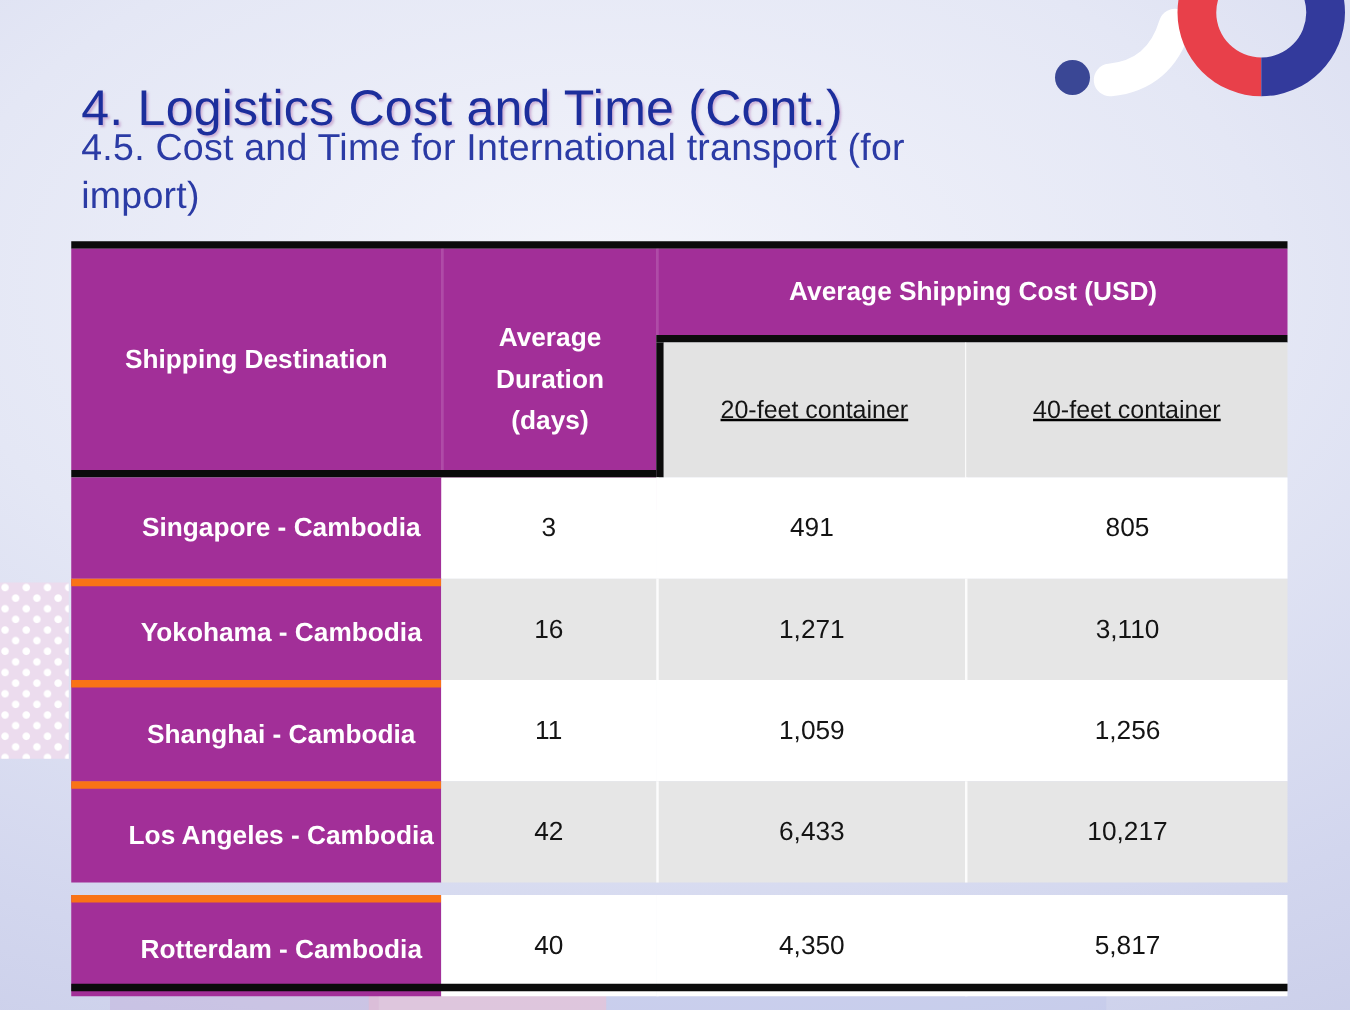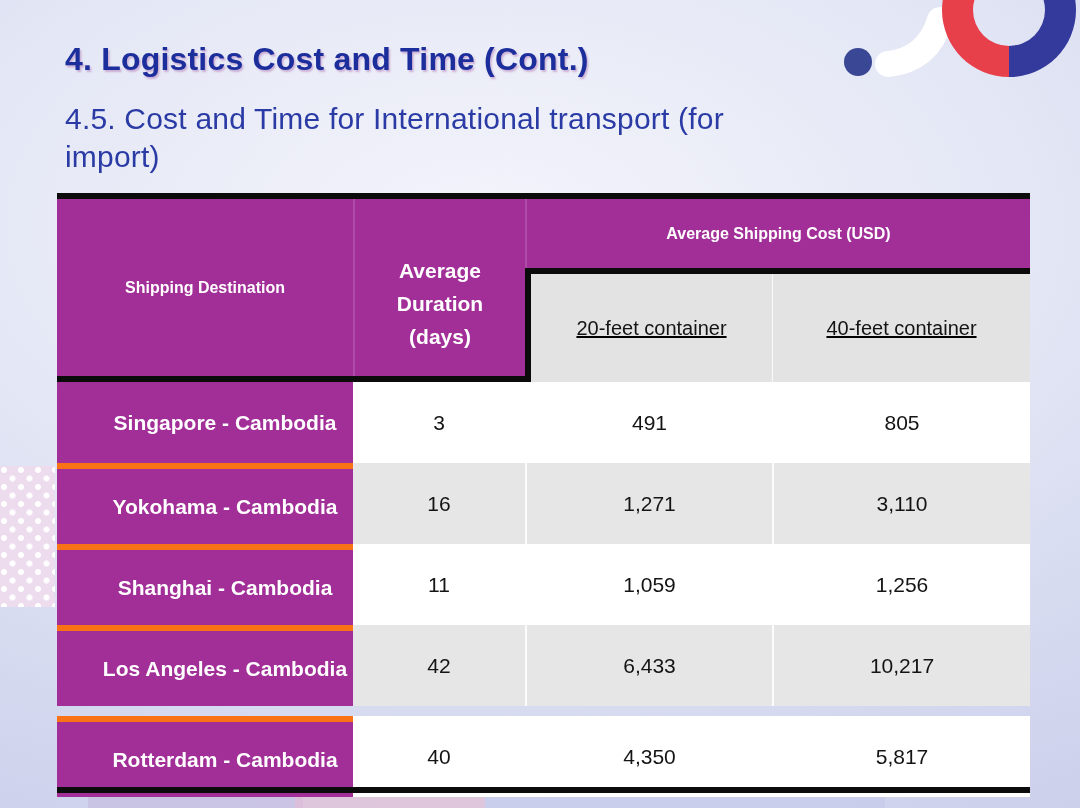--- a/index.html
+++ b/index.html
@@ -6,22 +6,22 @@
   html, body { margin: 0; padding: 0; }
   body {
     width: 1080px; height: 808px; overflow: hidden; position: relative;
     font-family: "Liberation Sans", sans-serif;
     background: radial-gradient(ellipse 130% 100% at 45% 28%,
       #f3f4fb 0%, #e4e7f5 38%, #d2d6ee 70%, #c4c8e6 100%);
   }
 
   
   .slide-title {
-    position: absolute; left: 65px; top: 20px;
-    font-size: 32px; font-weight: bold; color: #1C2E9C;
+    position: absolute; left: 65px; top: 38px;
+    font-size: 40px; font-weight: normal; color: #1C2E9C;
     letter-spacing: 0.2px;
     text-shadow: 1.5px 1.5px 2px rgba(150, 60, 150, 0.35);
     white-space: nowrap;
   }
   .slide-subtitle {
     position: absolute; left: 65px; top: 100px;
     font-size: 30px; font-weight: 400; color: #2B3BA5;
     line-height: 38px; letter-spacing: 0.2px;
   }
   .slide-subtitle span { display: block; }
@@ -52,21 +52,21 @@
   .tb-undercost  { left: 468px; top: 75px;  width: 505px; height: 6px; }
   .tb-vert       { left: 468px; top: 81px;  width: 6px;   height: 108px; }
   .tb-bottom     { left: 0;     top: 594px; width: 973px; height: 6px; }
 
   .purple { background: #A22F98; }
   .hcell { display: flex; align-items: center; justify-content: center; text-align: center; }
   .th-dest { left: 0;     top: 6px; width: 296px; height: 177px; }
   .th-dur  { left: 296px; top: 6px; width: 172px; height: 209px; border-left: 2px solid #AF4BA7;
              flex-direction: column; }
   .th-cost { left: 468px; top: 6px; width: 505px; height: 69px;  border-left: 2px solid #AF4BA7; }
-  .th-dest span, .th-cost span { color: #ffffff; font-size: 16px; font-weight: bold; }
+  .th-dest span, .th-cost span { color: #ffffff; font-size: 21px; font-weight: bold; }
   .th-dur .line { color: #ffffff; font-size: 21px; font-weight: bold; line-height: 33px; display: block; }
 
   .th-sub { left: 474px; top: 81px; width: 499px; height: 108px; background: #E3E3E3; display: flex; text-decoration: underline; }
   .th-sub > div { display: flex; align-items: center; justify-content: center;
                   font-size: 20px; color: #141414; }
   .th-sub20 { width: 241px; }
   .th-sub40 { width: 258px; border-left: 1px solid rgba(255,255,255,0.8); }
 
   .t-row { left: 0; width: 973px; height: 81px; display: flex; }
   .t-row .cell { display: flex; align-items: center; justify-content: center; height: 81px; }

